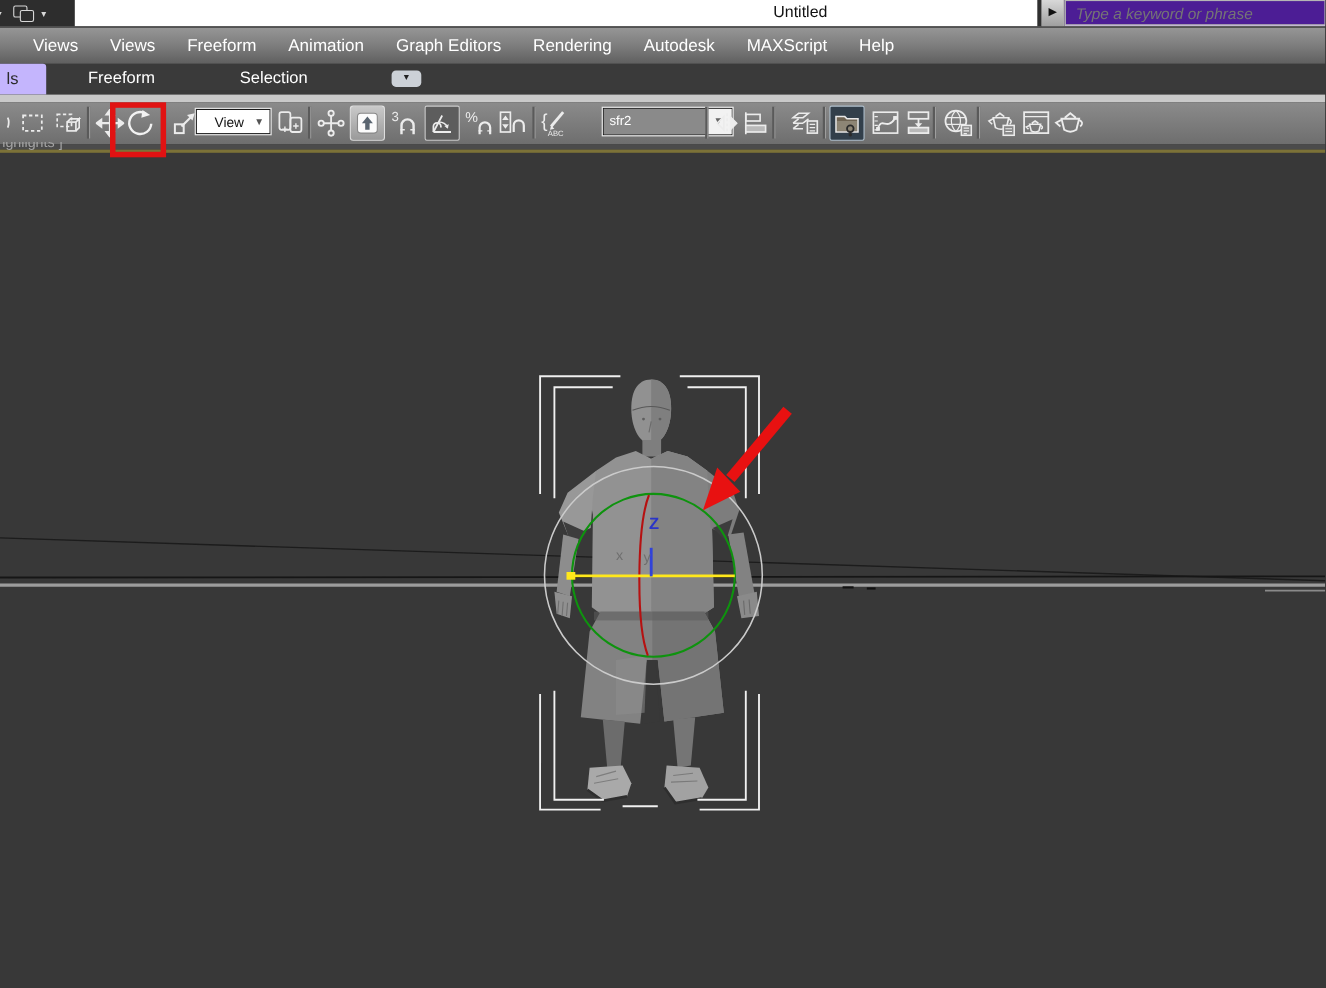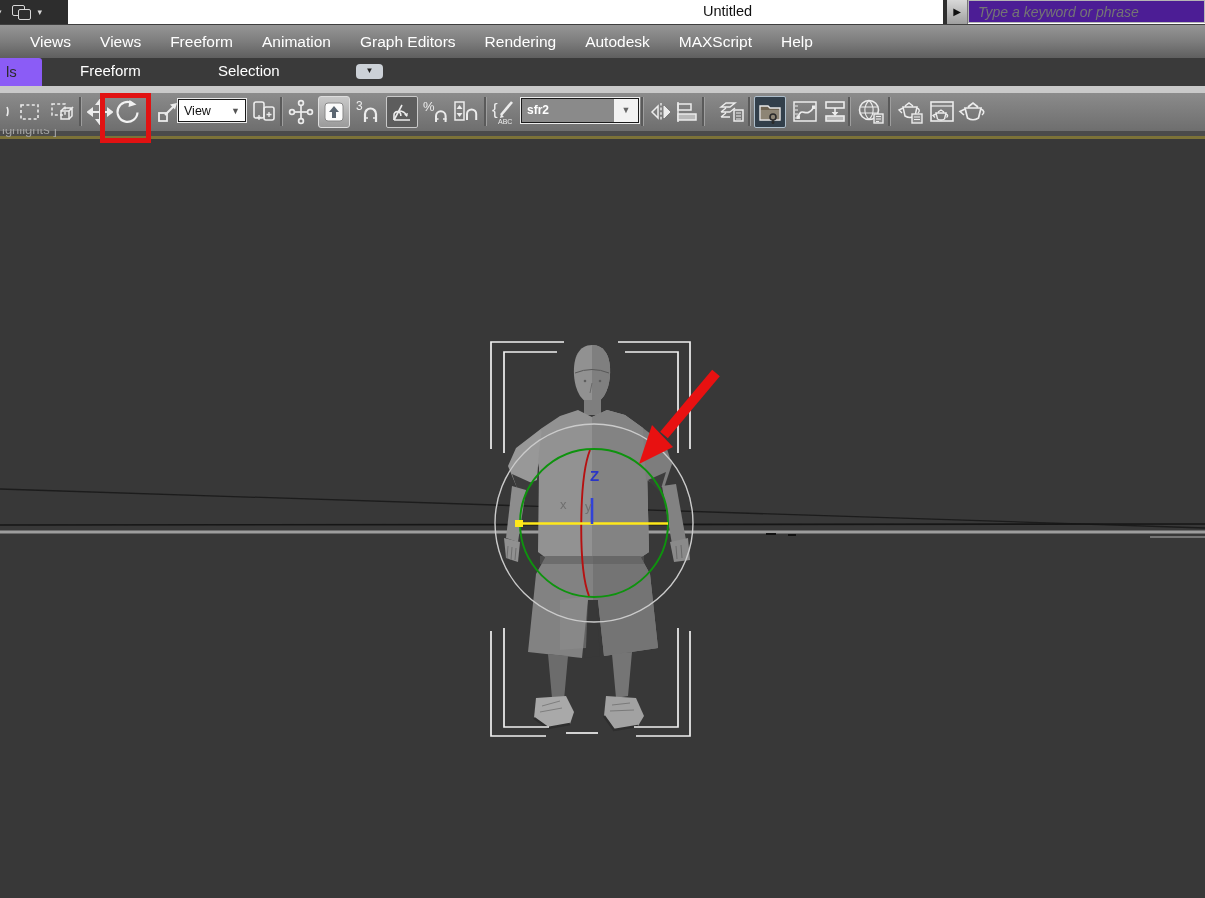--- a/index.html
+++ b/index.html
@@ -25,43 +25,43 @@
 
   
   .menubar{position:absolute;left:0;top:24px;width:1205px;height:34px;
       background:linear-gradient(180deg,#969696 0%,#7d7d7d 50%,#5f5f5f 100%);
       border-top:1px solid #3f3f3f;box-sizing:border-box;
       display:flex;align-items:center;gap:29px;padding-left:30px;}
   .menubar .mi{color:#ffffff;font-size:15.5px;cursor:pointer;white-space:nowrap;}
 
   
   .ribbonrow{position:absolute;left:0;top:58px;width:1205px;height:28px;background:#3a3a3a;}
-  .tabfrag{position:absolute;left:0;top:0;width:42px;height:28px;background:#8b5cf6;
+  .tabfrag{position:absolute;left:0;top:0;width:42px;height:28px;background:#c4b5fd;
       border-radius:0 3px 0 0;color:#2b2b2b;font-size:15px;line-height:28px;padding-left:6px;box-sizing:border-box;}
   .rtab{position:absolute;top:4px;color:#fff;font-size:15px;cursor:pointer;}
   .rchev{position:absolute;left:356px;top:6px;width:27px;height:15px;background:#ccd1d7;border-radius:4px;
       text-align:center;line-height:14px;font-size:8px;color:#222;cursor:pointer;}
   .lightstrip{position:absolute;left:0;top:86px;width:1205px;height:7px;background:#c9c9c9;}
 
   
   .toolbar{position:absolute;left:0;top:93px;width:1205px;height:38px;
       background:linear-gradient(180deg,#8b8b8b,#6e6e6e);}
   .darkstrip{position:absolute;left:0;top:131px;width:1205px;height:5px;background:#4b4b4b;}
   .olive{position:absolute;left:0;top:136px;width:1205px;height:3px;background:#7c7238;}
   .tb{position:absolute;top:3px;width:32px;height:32px;display:flex;align-items:center;justify-content:center;cursor:pointer;}
   .tb svg{display:block;}
   .tbsep{position:absolute;top:4px;width:2px;height:29px;background:#5a5a5a;border-right:1px solid #9e9e9e;}
   .tb.pressed{background:#5d5d5d;border:1px solid #c9c9c9;box-sizing:border-box;border-radius:2px;}
   .tb.pressed-dark{background:#323f4b;border:1px solid #aebecb;box-sizing:border-box;border-radius:2px;}
   .viewdd{position:absolute;left:178px;top:6px;width:68px;height:23px;background:#fff;border:1px solid #1a1a1a;
       outline:1px solid #e9e9e9;box-sizing:border-box;display:flex;align-items:center;cursor:pointer;}
-  .viewdd .lbl{font-size:12.5px;color:#111;padding-left:5px;flex:1;}
+  .viewdd .lbl{font-size:12.5px;color:#111;padding-left:16px;flex:1;}
   .viewdd .chev{color:#555;font-size:9px;padding-right:5px;}
-  .selcombo{position:absolute;left:521px;top:5px;width:118px;height:25px;background:#fff;border:1px solid #1a1a1a;
-      outline:1px solid #ededed;box-sizing:border-box;display:flex;cursor:pointer;font-weight:bold;}
+  .selcombo{position:absolute;left:548px;top:5px;width:118px;height:25px;background:#fff;border:1px solid #1a1a1a;
+      outline:1px solid #ededed;box-sizing:border-box;display:flex;cursor:pointer;}
   .selcombo .field{flex:1;background:#8a8a8a;color:#fff;font-size:12px;line-height:23px;padding-left:5px;}
   .selcombo .dd{width:24px;background:#f2f2f2;color:#666;font-size:9px;text-align:center;line-height:23px;}
   .kbd-override{background:linear-gradient(180deg,#c9c9c9,#9a9a9a);border:1px solid #dedede;box-sizing:border-box;border-radius:3px;}
 
   
   .redbox{position:absolute;left:100px;top:93px;width:51px;height:50px;border:5px solid #e11212;box-sizing:border-box;z-index:60;}
 
   
   .viewport{position:absolute;left:0;top:139px;width:1205px;height:759px;background:#383838;}
   .vplabelclip{position:absolute;left:2px;top:129px;width:70px;height:12px;overflow:hidden;z-index:40;}

